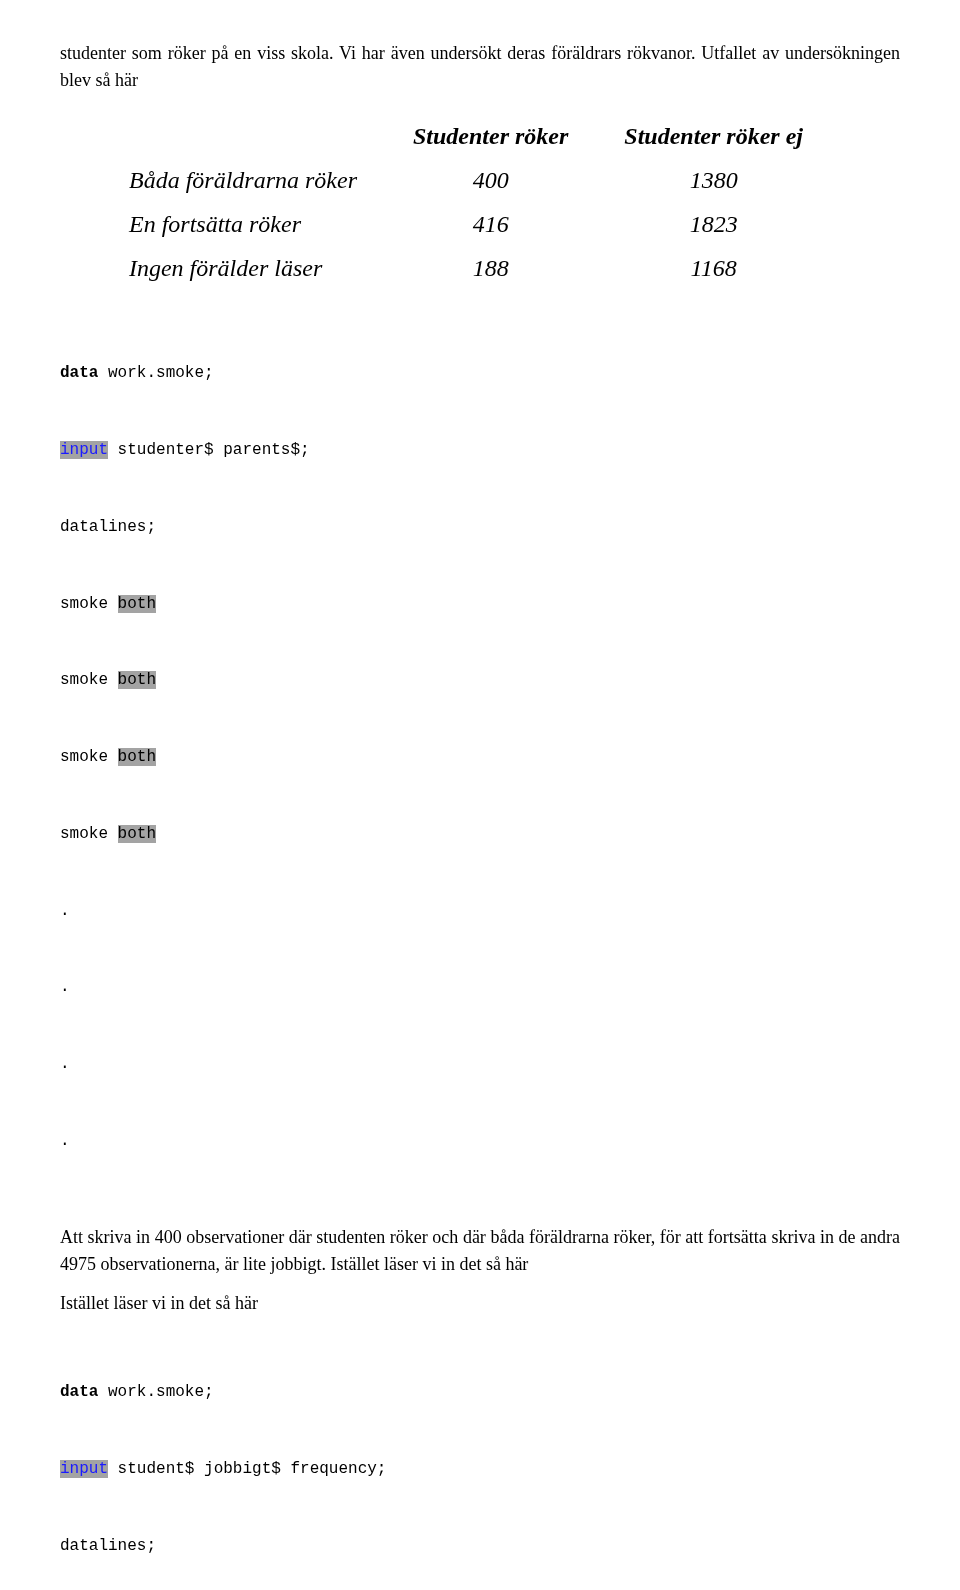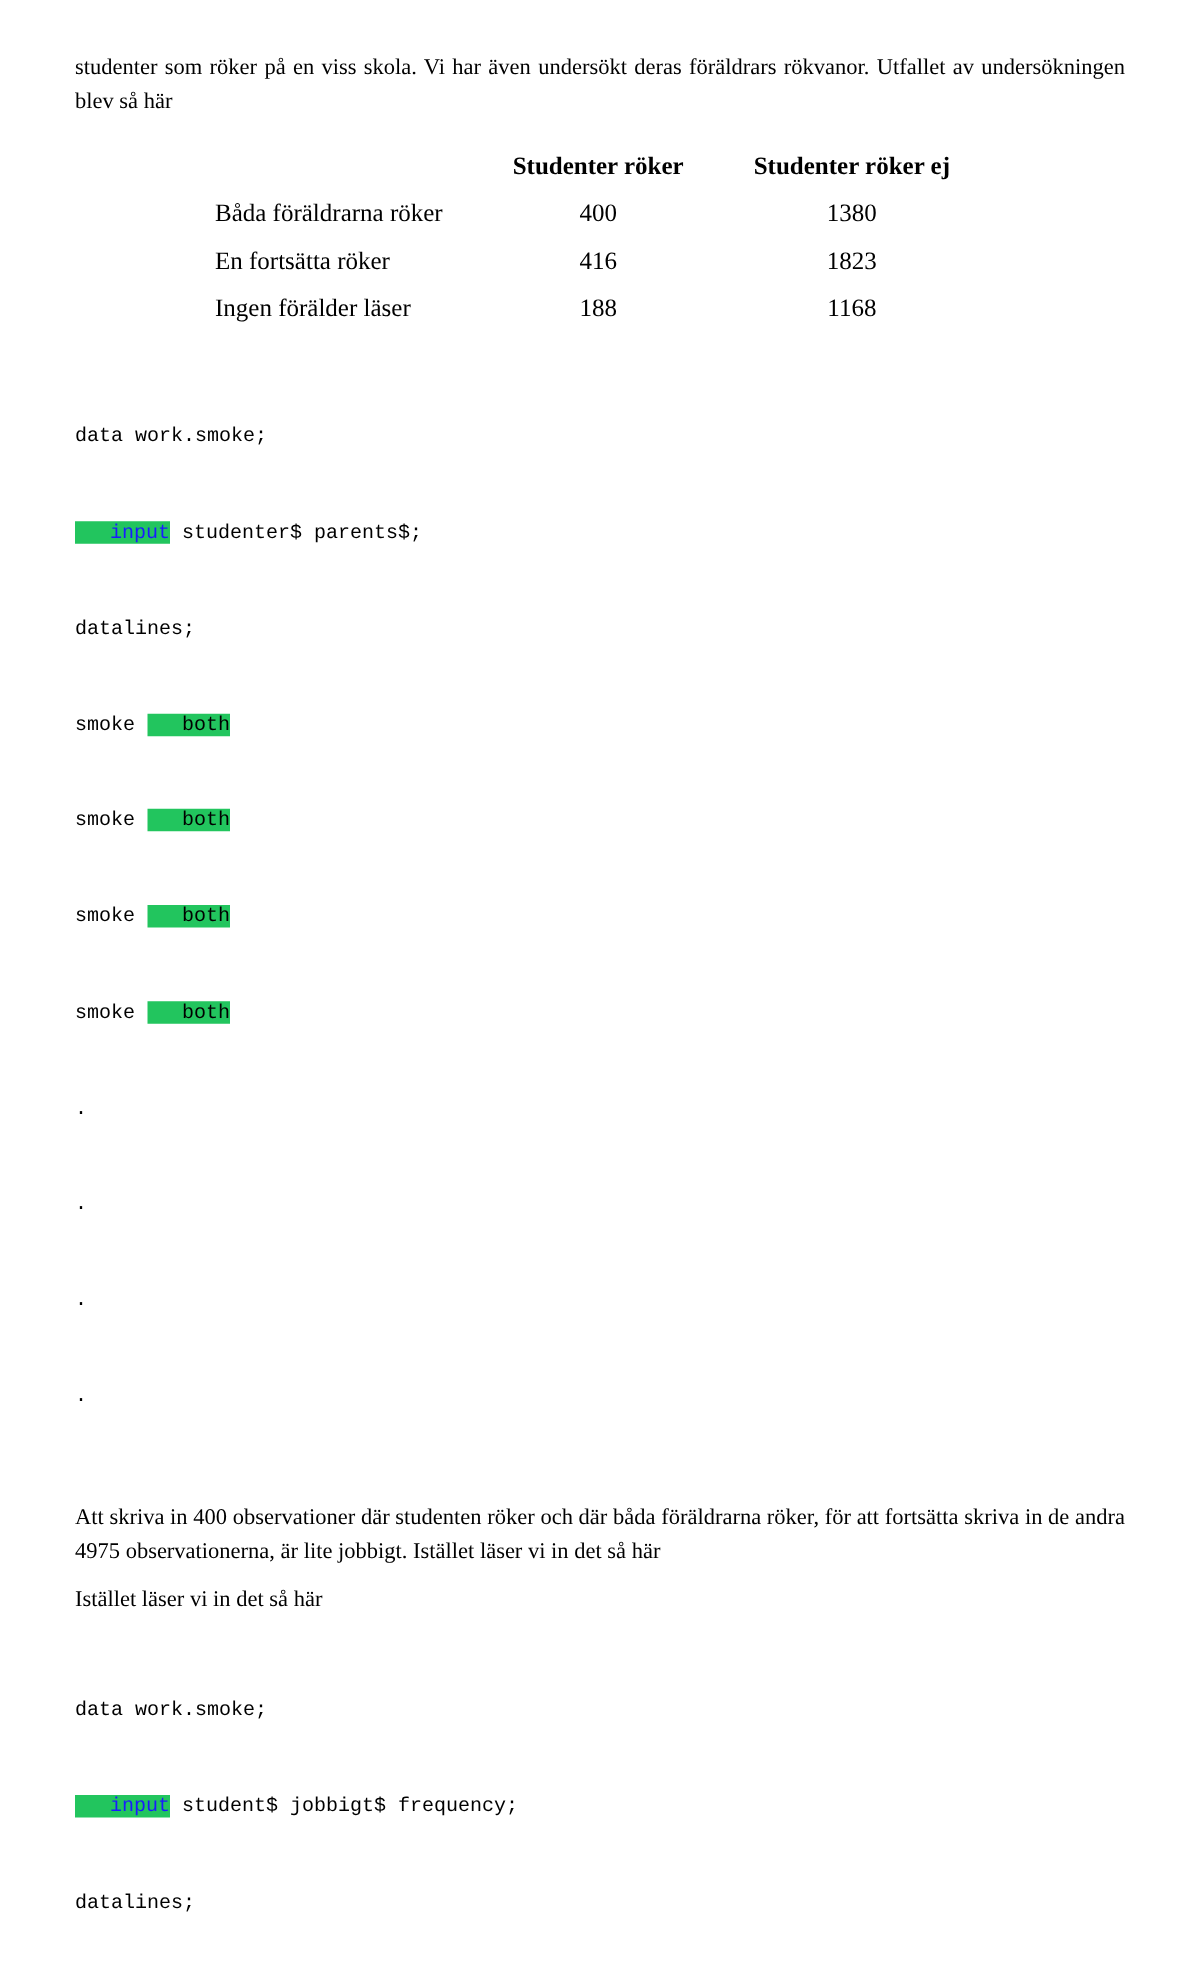--- a/index.html
+++ b/index.html
@@ -26,21 +26,22 @@
 
     
     .data-table-wrapper {
       margin: 20px auto;
       display: flex;
       justify-content: center;
     }
 
     .data-table {
       border-collapse: collapse;
-      font-size: 20px;
+      font-size: 24px;
+      font-style: italic;
     }
 
     .data-table td, .data-table th {
       padding: 4px 28px;
       text-align: center;
       vertical-align: middle;
     }
 
     .data-table .row-label {
       text-align: left;
@@ -50,21 +51,21 @@
     
     .code-block {
       font-family: "Courier New", Courier, monospace;
       font-size: 16px;
       line-height: 1.6;
       margin: 12px 0 18px 0;
       white-space: pre;
     }
 
     .kw-data {
-      font-weight: normal;
+      font-weight: bold;
     }
 
     .kw-input {
       color: #1a1aff;
     }
 
     .dots {
       font-family: "Courier New", Courier, monospace;
       font-size: 16px;
       line-height: 1.6;
@@ -73,22 +74,21 @@
 
     .section-heading {
       margin: 18px 0 8px 0;
     }
 
     .code-line {
       display: block;
     }
 
     .highlighted {
-      background-color: #22c55e;
-      padding-left: 28px;
+      background-color: #a3a3a3;
     }
   </style>
 </head>
 <body>
 
 <div class="page-content">
 
   <p>studenter som röker på en viss skola. Vi har även undersökt deras föräldrars rökvanor. Utfallet av undersökningen blev så här</p>
 
   <div class="data-table-wrapper">

